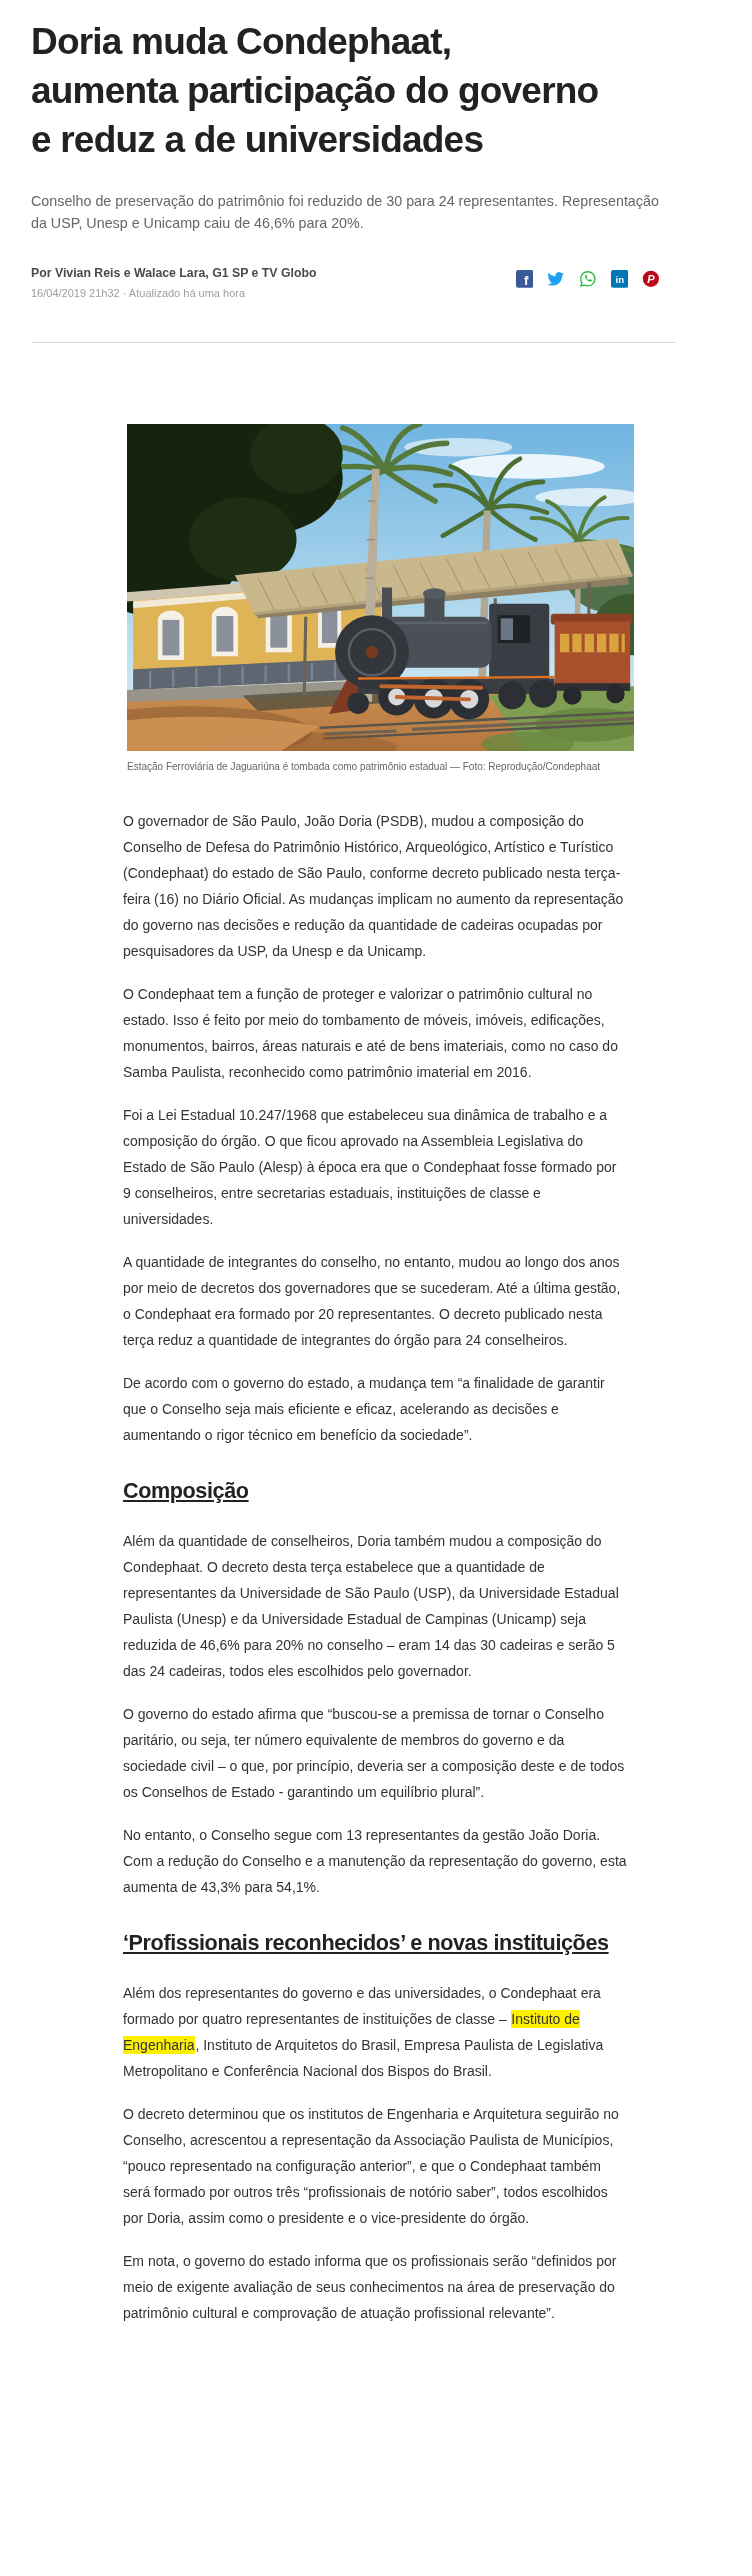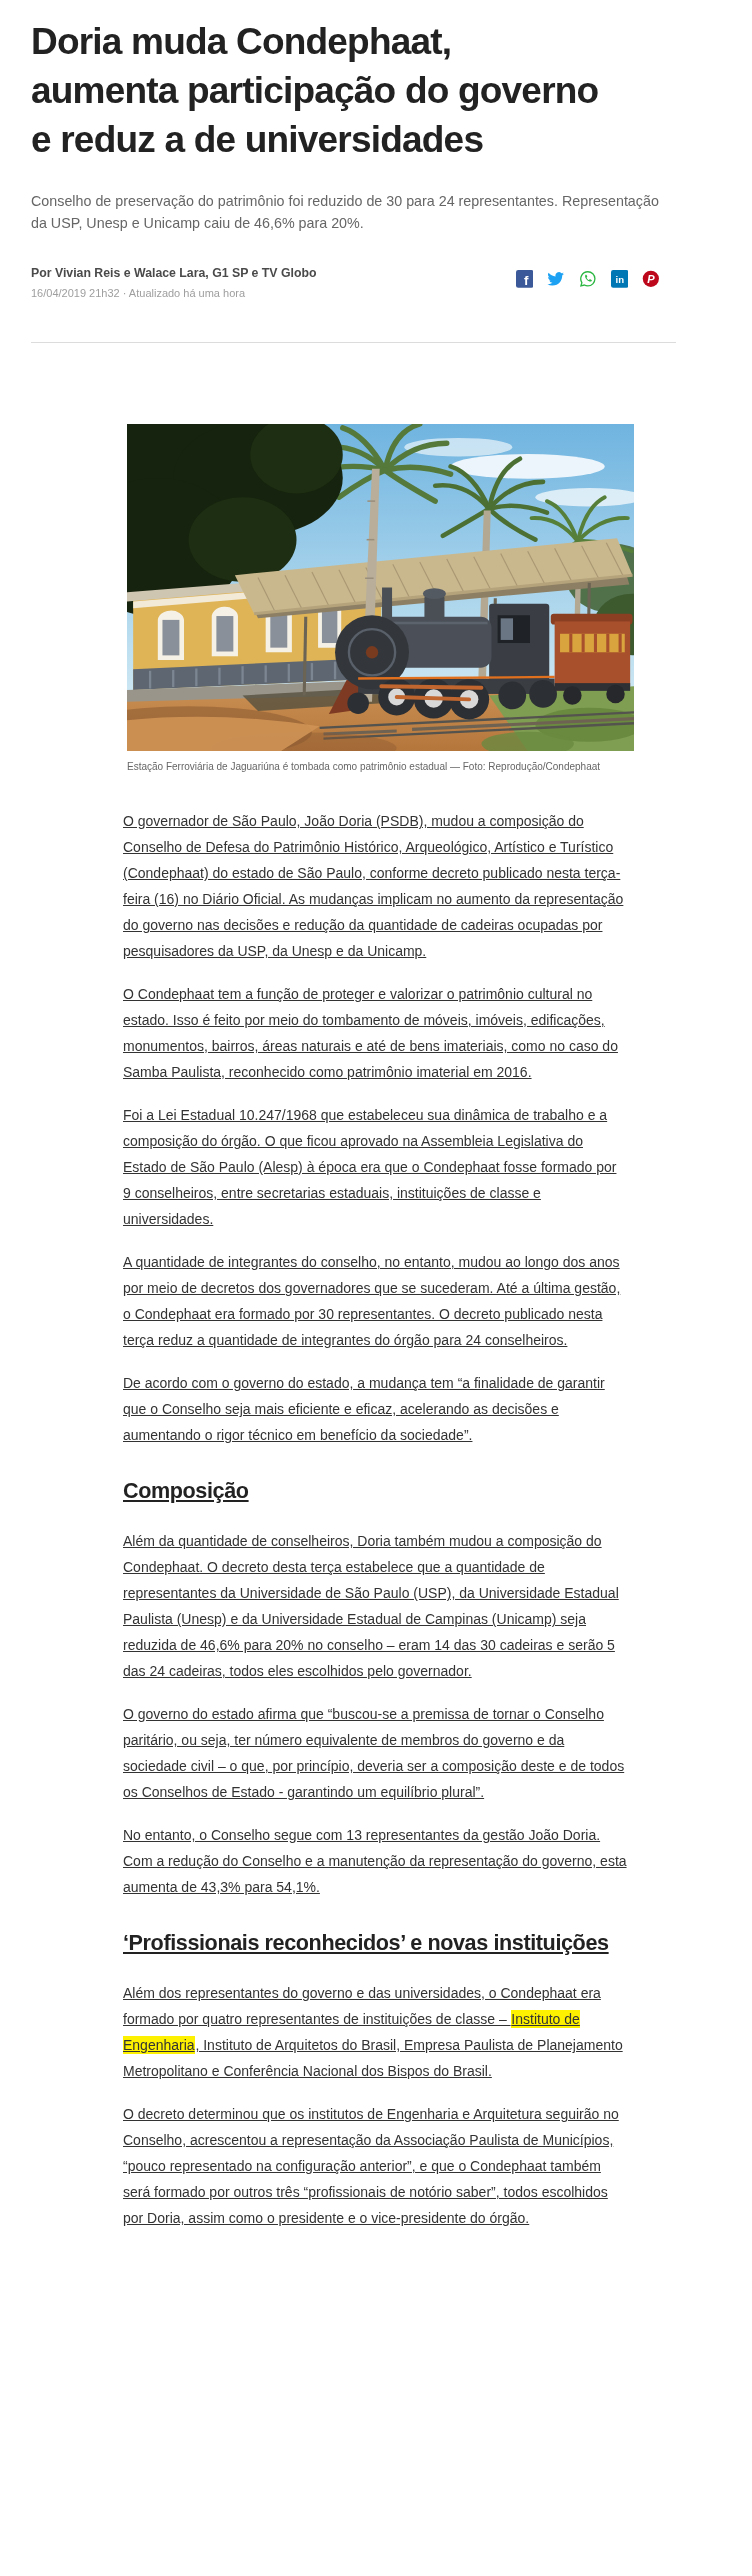--- a/index.html
+++ b/index.html
@@ -85,21 +85,20 @@
   }
   .article-body{
     margin:31px 0 0 92px;
     width:505px;
   }
   .article-body p{
     margin:0 0 17px 0;
     font-size:14px;
     line-height:26px;
     color:var(--body_text,#333);
-    text-decoration:underline;
   }
   .article-body p:last-child{margin-bottom:0;}
   .article-body h2{
     margin:28px 0 23px 0;
     font-size:21.6px;
     line-height:29px;
     font-weight:bold;
     letter-spacing:-0.4px;
     color:var(--headline_text,#222);
     text-decoration:underline;
@@ -353,29 +352,30 @@
       <path d="M0 384 Q120 372 250 392 L200 424 L0 424 Z" fill="#cf9455" opacity="0.9"></path>
       <ellipse cx="360" cy="410" rx="90" ry="10" fill="#a3induced" opacity="0"></ellipse>
     </svg>
     <figcaption class="photo-caption">Estação Ferroviária de Jaguariúna é tombada como patrimônio estadual — Foto: Reprodução/Condephaat</figcaption>
   </figure>
 
   <div class="article-body">
     <p>O governador de São Paulo, João Doria (PSDB), mudou a composição do Conselho de Defesa do Patrimônio Histórico, Arqueológico, Artístico e Turístico (Condephaat) do estado de São Paulo, conforme decreto publicado nesta terça-feira (16) no Diário Oficial. As mudanças implicam no aumento da representação do governo nas decisões e redução da quantidade de cadeiras ocupadas por pesquisadores da USP, da Unesp e da Unicamp.</p>
     <p>O Condephaat tem a função de proteger e valorizar o patrimônio cultural no estado. Isso é feito por meio do tombamento de móveis, imóveis, edificações, monumentos, bairros, áreas naturais e até de bens imateriais, como no caso do Samba Paulista, reconhecido como patrimônio imaterial em 2016.</p>
     <p>Foi a Lei Estadual 10.247/1968 que estabeleceu sua dinâmica de trabalho e a composição do órgão. O que ficou aprovado na Assembleia Legislativa do Estado de São Paulo (Alesp) à época era que o Condephaat fosse formado por 9 conselheiros, entre secretarias estaduais, instituições de classe e universidades.</p>
-    <p>A quantidade de integrantes do conselho, no entanto, mudou ao longo dos anos por meio de decretos dos governadores que se sucederam. Até a última gestão, o Condephaat era formado por 30 representantes. O decreto publicado nesta terça reduz a quantidade de integrantes do órgão para 24 conselheiros.</p>
+    <p>A quantidade de integrantes do conselho, no entanto, mudou ao longo dos anos por meio de decretos dos governadores que se sucederam. Até a última gestão, o Condephaat era formado por 20 representantes. O decreto publicado nesta terça reduz a quantidade de integrantes do órgão para 24 conselheiros.</p>
     <p>De acordo com o governo do estado, a mudança tem “a finalidade de garantir que o Conselho seja mais eficiente e eficaz, acelerando as decisões e aumentando o rigor técnico em benefício da sociedade”.</p>
 
     <h2>Composição</h2>
 
     <p>Além da quantidade de conselheiros, Doria também mudou a composição do Condephaat. O decreto desta terça estabelece que a quantidade de representantes da Universidade de São Paulo (USP), da Universidade Estadual Paulista (Unesp) e da Universidade Estadual de Campinas (Unicamp) seja reduzida de 46,6% para 20% no conselho – eram 14 das 30 cadeiras e serão 5 das 24 cadeiras, todos eles escolhidos pelo governador.</p>
     <p>O governo do estado afirma que “buscou-se a premissa de tornar o Conselho paritário, ou seja, ter número equivalente de membros do governo e da sociedade civil – o que, por princípio, deveria ser a composição deste e de todos os Conselhos de Estado - garantindo um equilíbrio plural”.</p>
     <p>No entanto, o Conselho segue com 13 representantes da gestão João Doria. Com a redução do Conselho e a manutenção da representação do governo, esta aumenta de 43,3% para 54,1%.</p>
 
     <h2>‘Profissionais reconhecidos’ e novas instituições</h2>
 
-    <p><span>Além dos representantes do governo e das universidades, o Condephaat era formado por quatro representantes de instituições de classe – </span><mark class="hl">Instituto de Engenharia</mark><span>, Instituto de Arquitetos do Brasil, Empresa Paulista de Planejamento Metropolitano e Conferência Nacional dos Bispos do Brasil.</span></p>
+    <p><span>Além dos representantes do governo e das universidades, o Condephaat era formado por quatro representantes de instituições de classe – </span><mark class="hl">Instituto de Engenharia</mark><span>, Instituto de Arquitetos do Brasil, Empresa Paulista de Legislativa Metropolitano e Conferência Nacional dos Bispos do Brasil.</span></p>
     <p>O decreto determinou que os institutos de Engenharia e Arquitetura seguirão no Conselho, acrescentou a representação da Associação Paulista de Municípios, “pouco representado na configuração anterior”, e que o Condephaat também será formado por outros três “profissionais de notório saber”, todos escolhidos por Doria, assim como o presidente e o vice-presidente do órgão.</p>
+    <p>Em nota, o governo do estado informa que os profissionais serão “definidos por meio de exigente avaliação de seus conhecimentos na área de preservação do patrimônio cultural e comprovação de atuação profissional relevante”.</p>
   </div>
 
 </div>
 
 
 </body></html>

